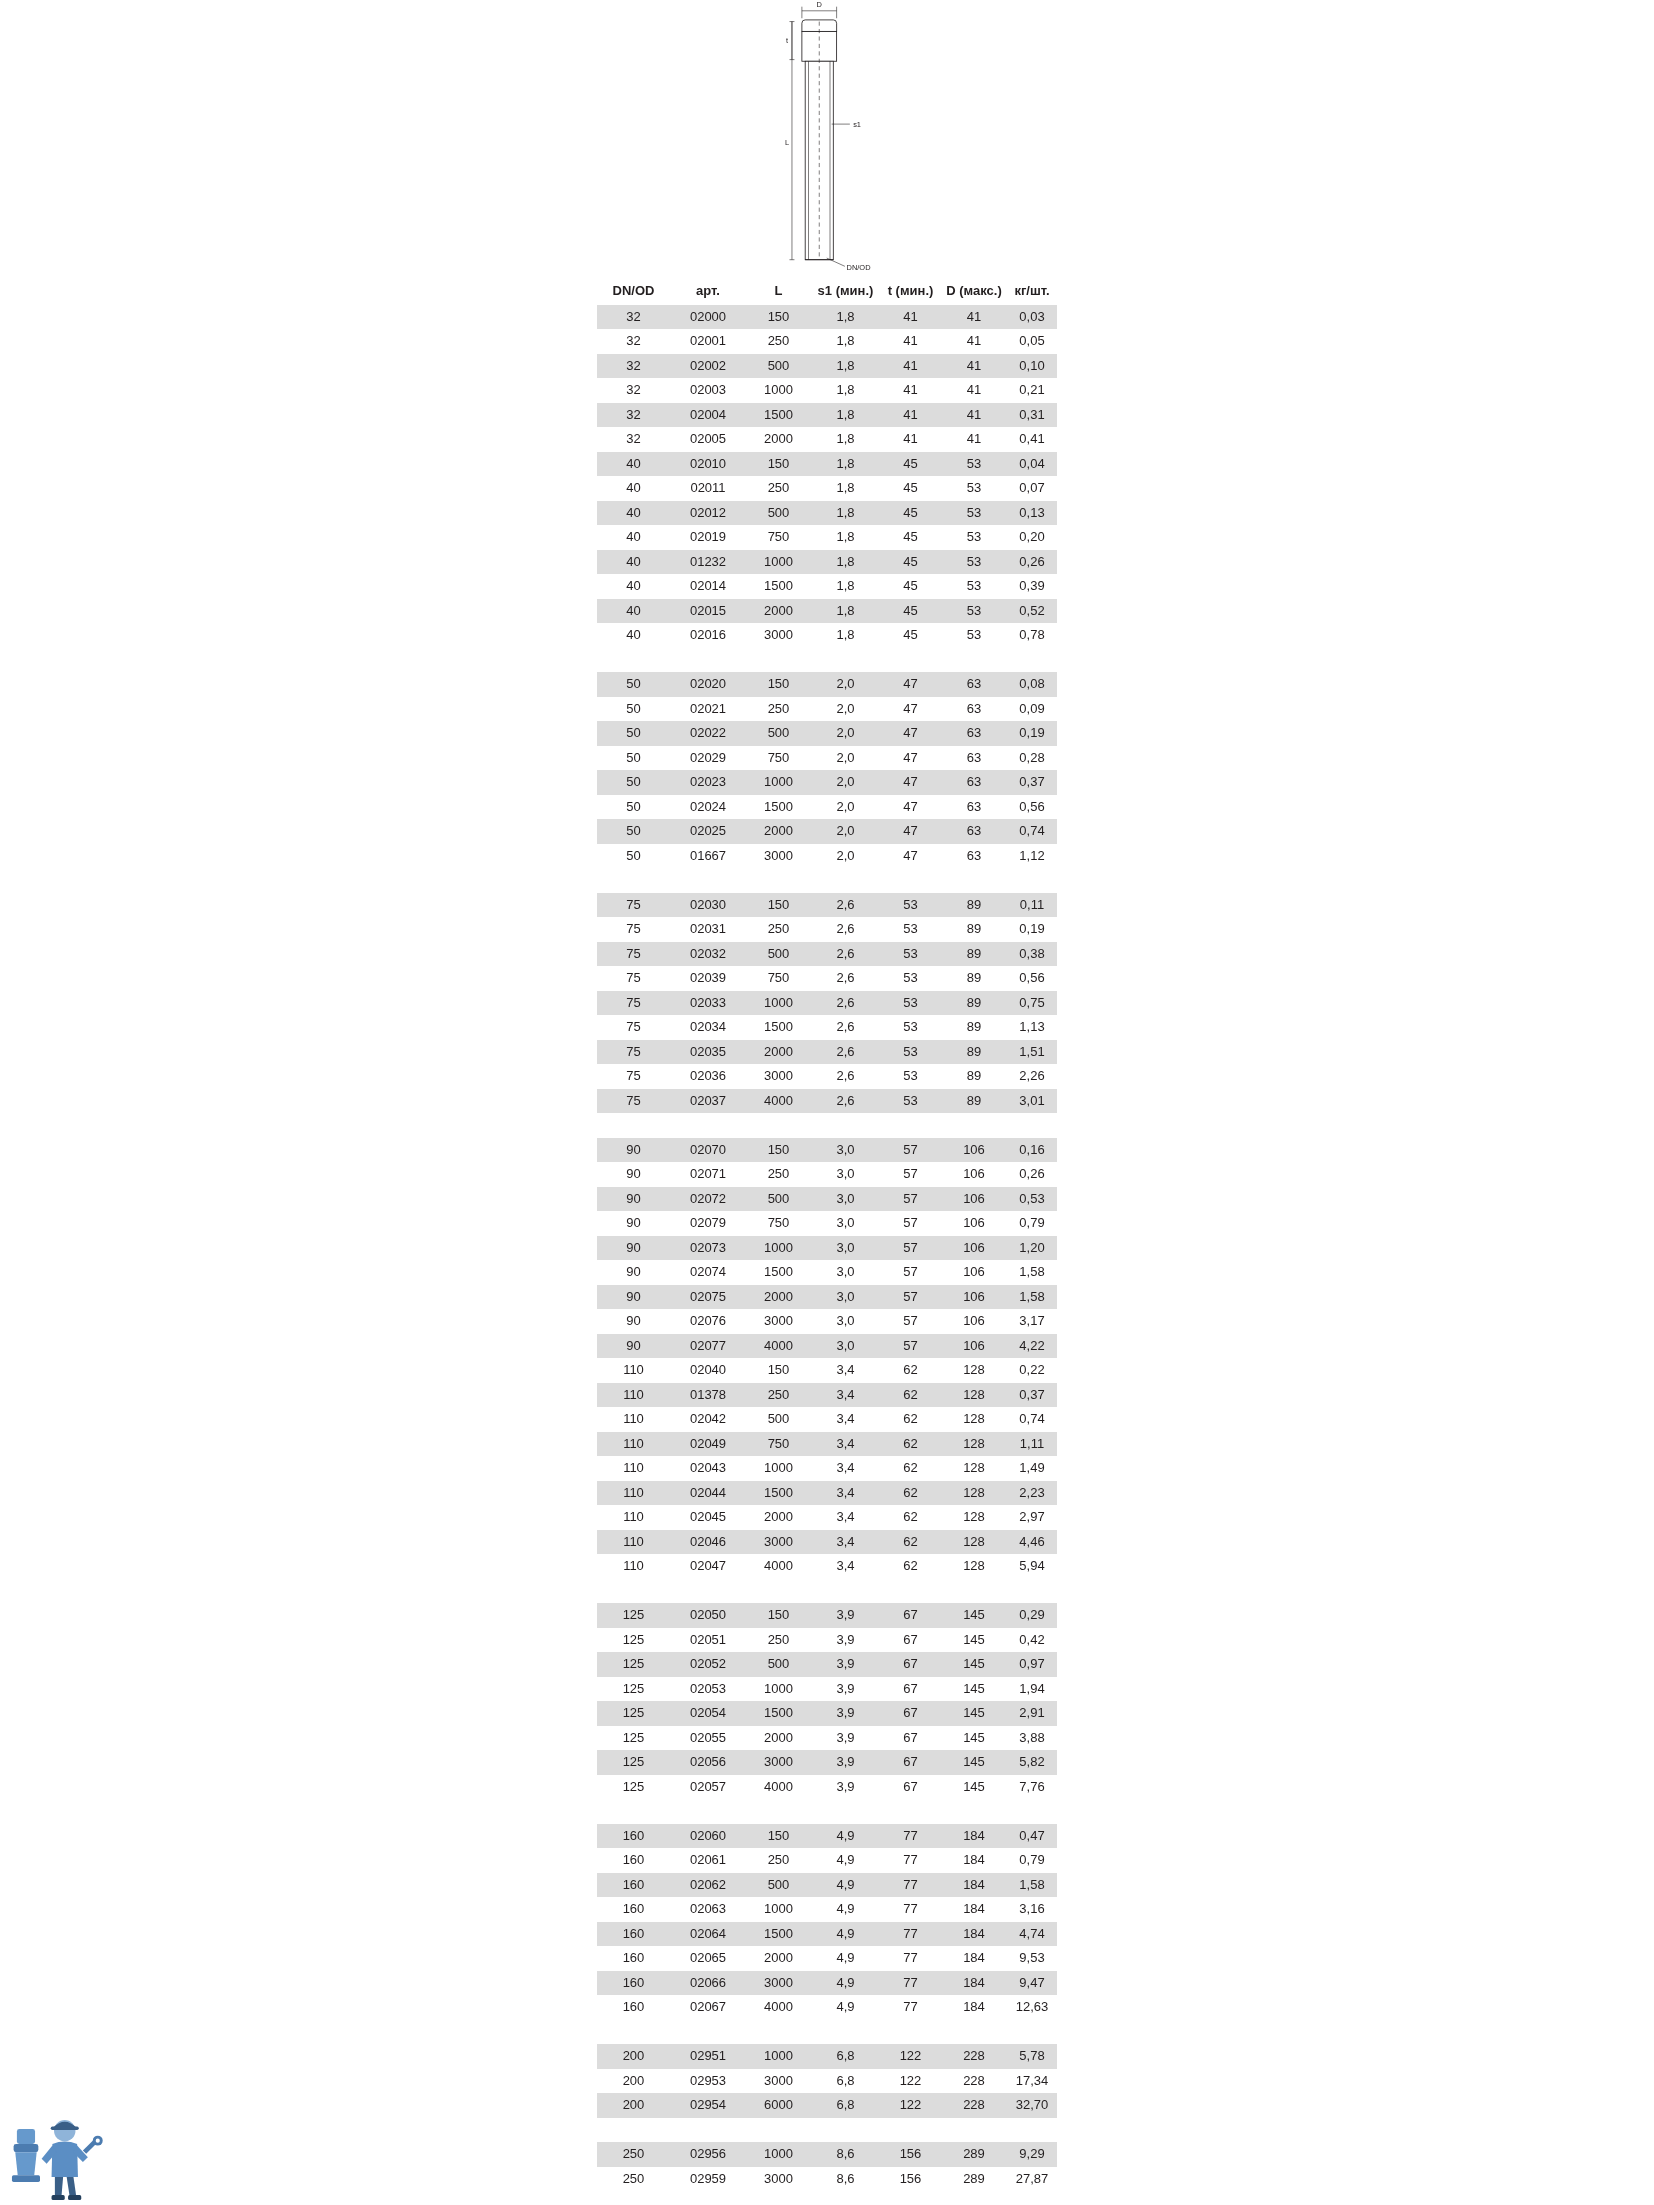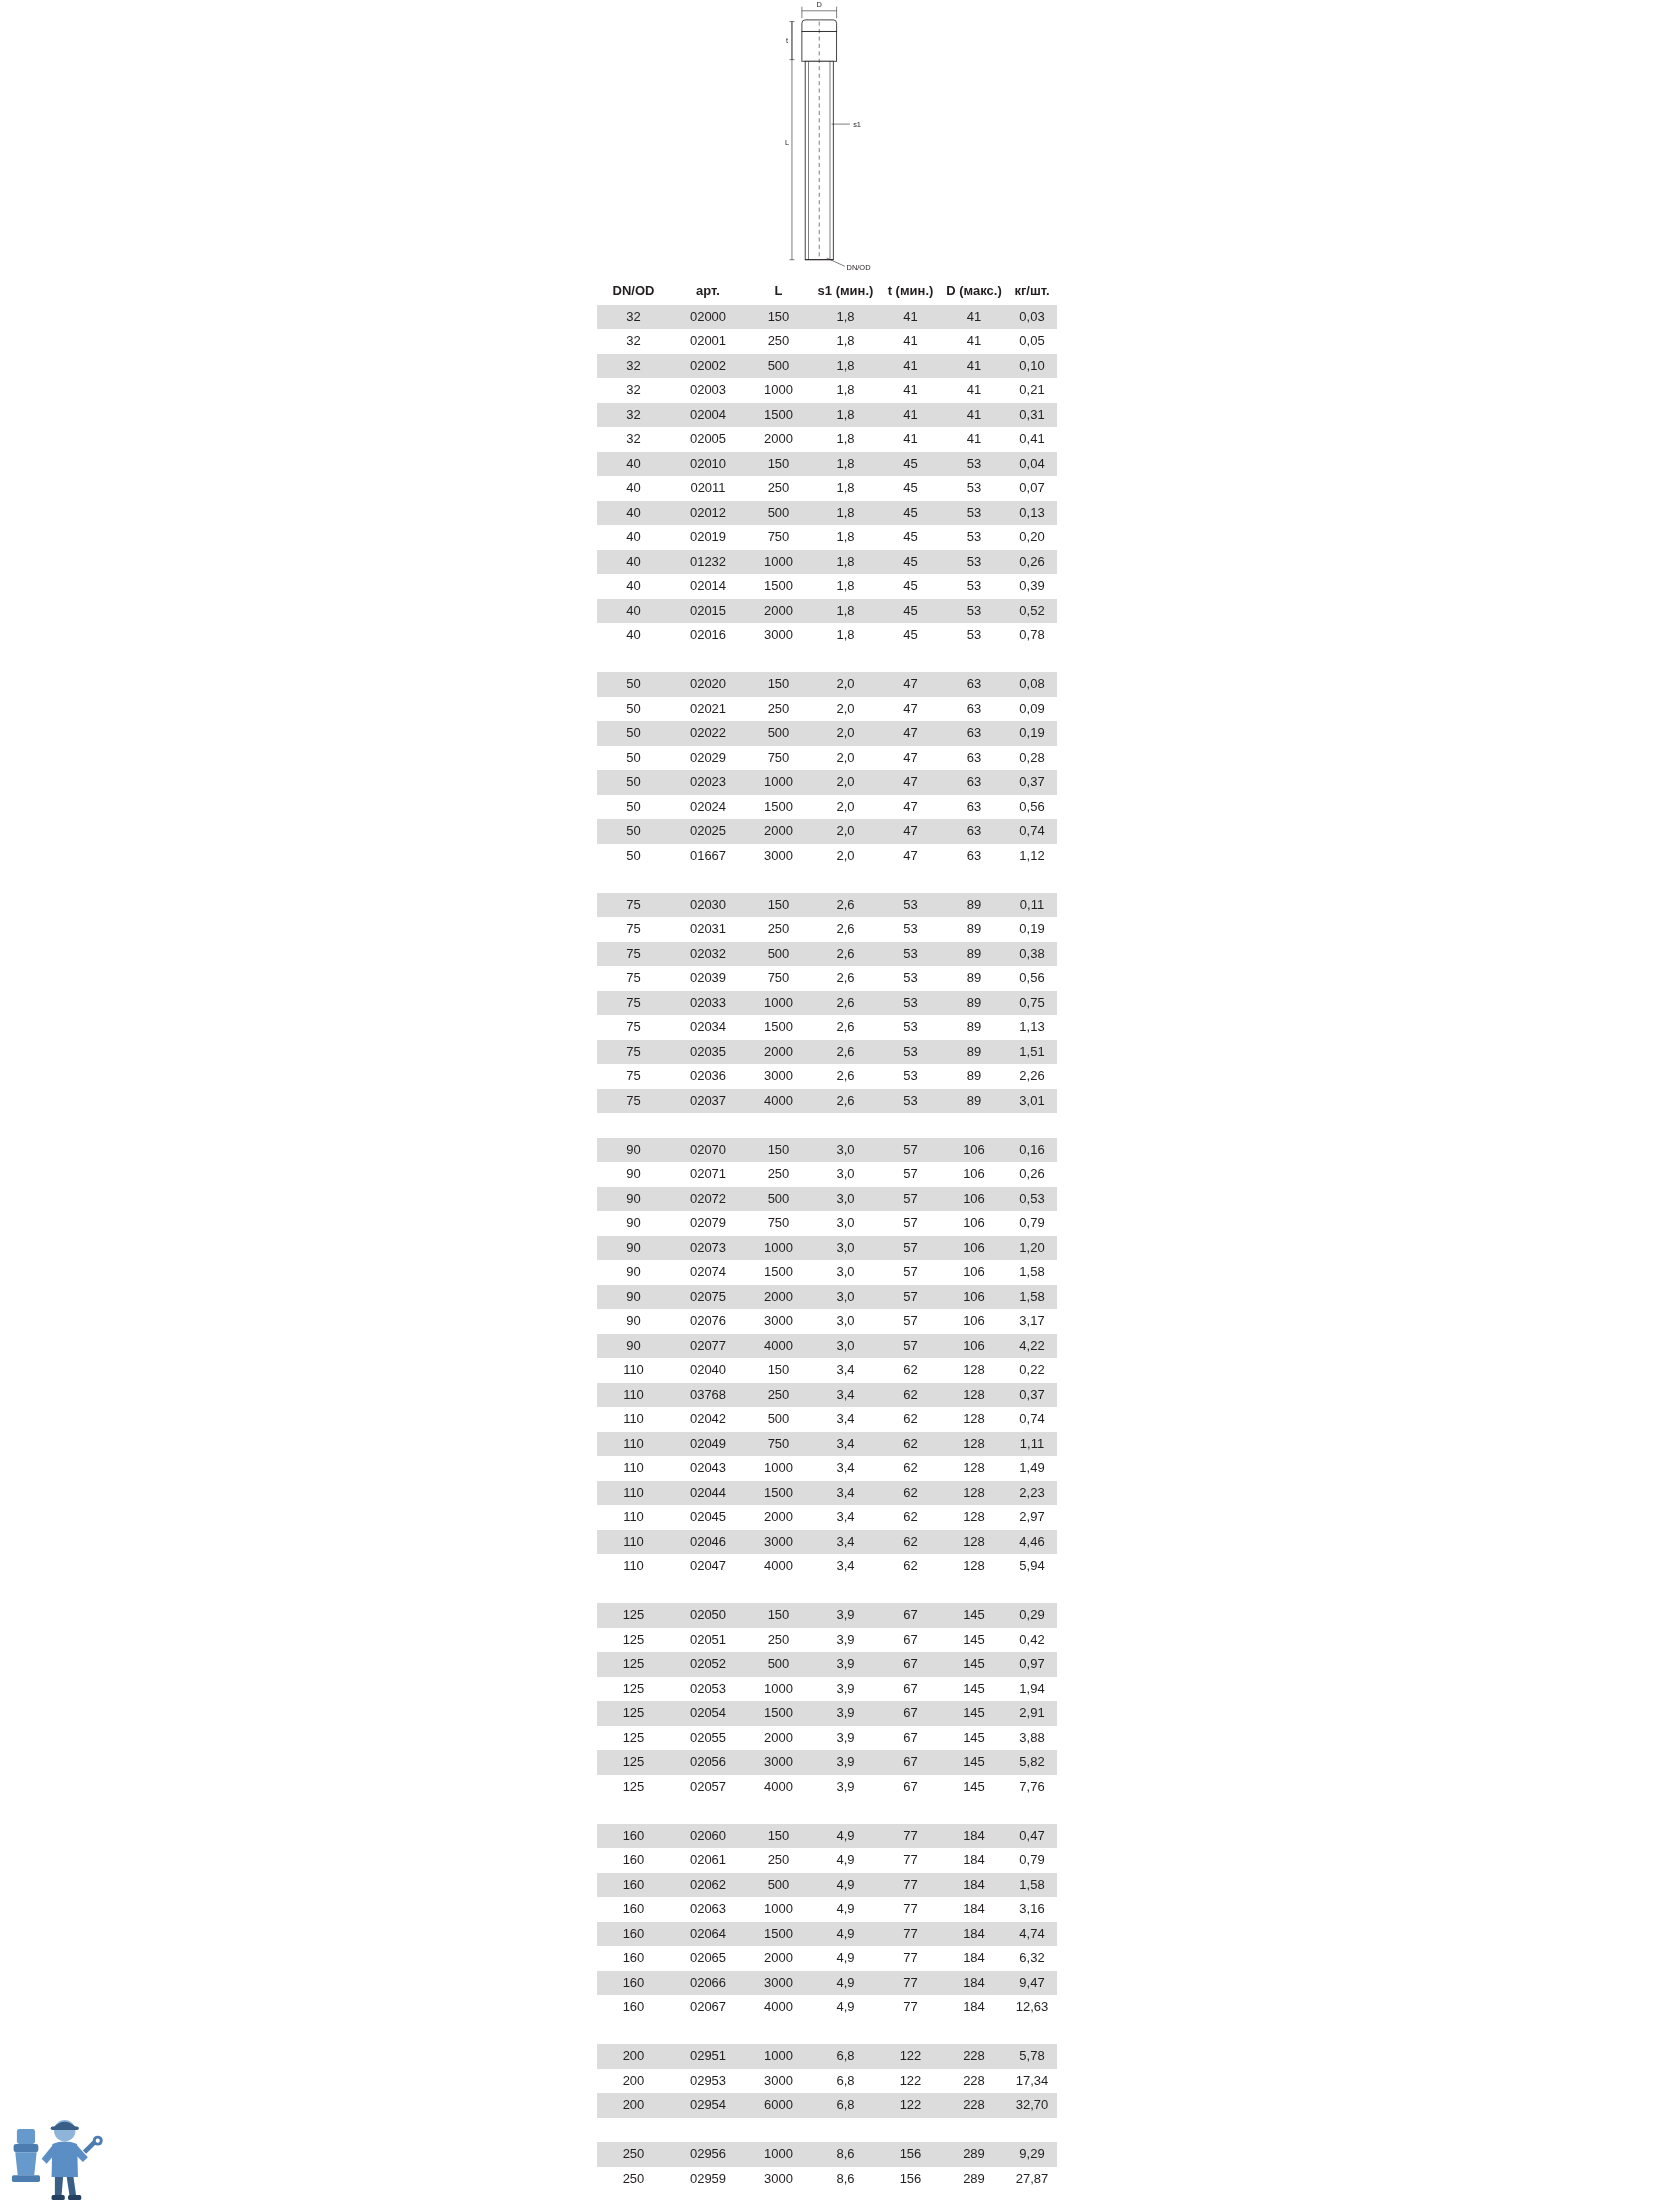--- a/index.html
+++ b/index.html
@@ -515,21 +515,21 @@
         <td class="c0">110</td>
         <td class="c1">02040</td>
         <td class="c2">150</td>
         <td class="c3">3,4</td>
         <td class="c4">62</td>
         <td class="c5">128</td>
         <td class="c6">0,22</td>
       </tr>
       <tr class="shade">
         <td class="c0">110</td>
-        <td class="c1">03768</td>
+        <td class="c1">01378</td>
         <td class="c2">250</td>
         <td class="c3">3,4</td>
         <td class="c4">62</td>
         <td class="c5">128</td>
         <td class="c6">0,37</td>
       </tr>
       <tr class="plain">
         <td class="c0">110</td>
         <td class="c1">02042</td>
         <td class="c2">500</td>
@@ -715,21 +715,21 @@
         <td class="c5">184</td>
         <td class="c6">4,74</td>
       </tr>
       <tr class="plain">
         <td class="c0">160</td>
         <td class="c1">02065</td>
         <td class="c2">2000</td>
         <td class="c3">4,9</td>
         <td class="c4">77</td>
         <td class="c5">184</td>
-        <td class="c6">6,32</td>
+        <td class="c6">9,53</td>
       </tr>
       <tr class="shade">
         <td class="c0">160</td>
         <td class="c1">02066</td>
         <td class="c2">3000</td>
         <td class="c3">4,9</td>
         <td class="c4">77</td>
         <td class="c5">184</td>
         <td class="c6">9,47</td>
       </tr>

